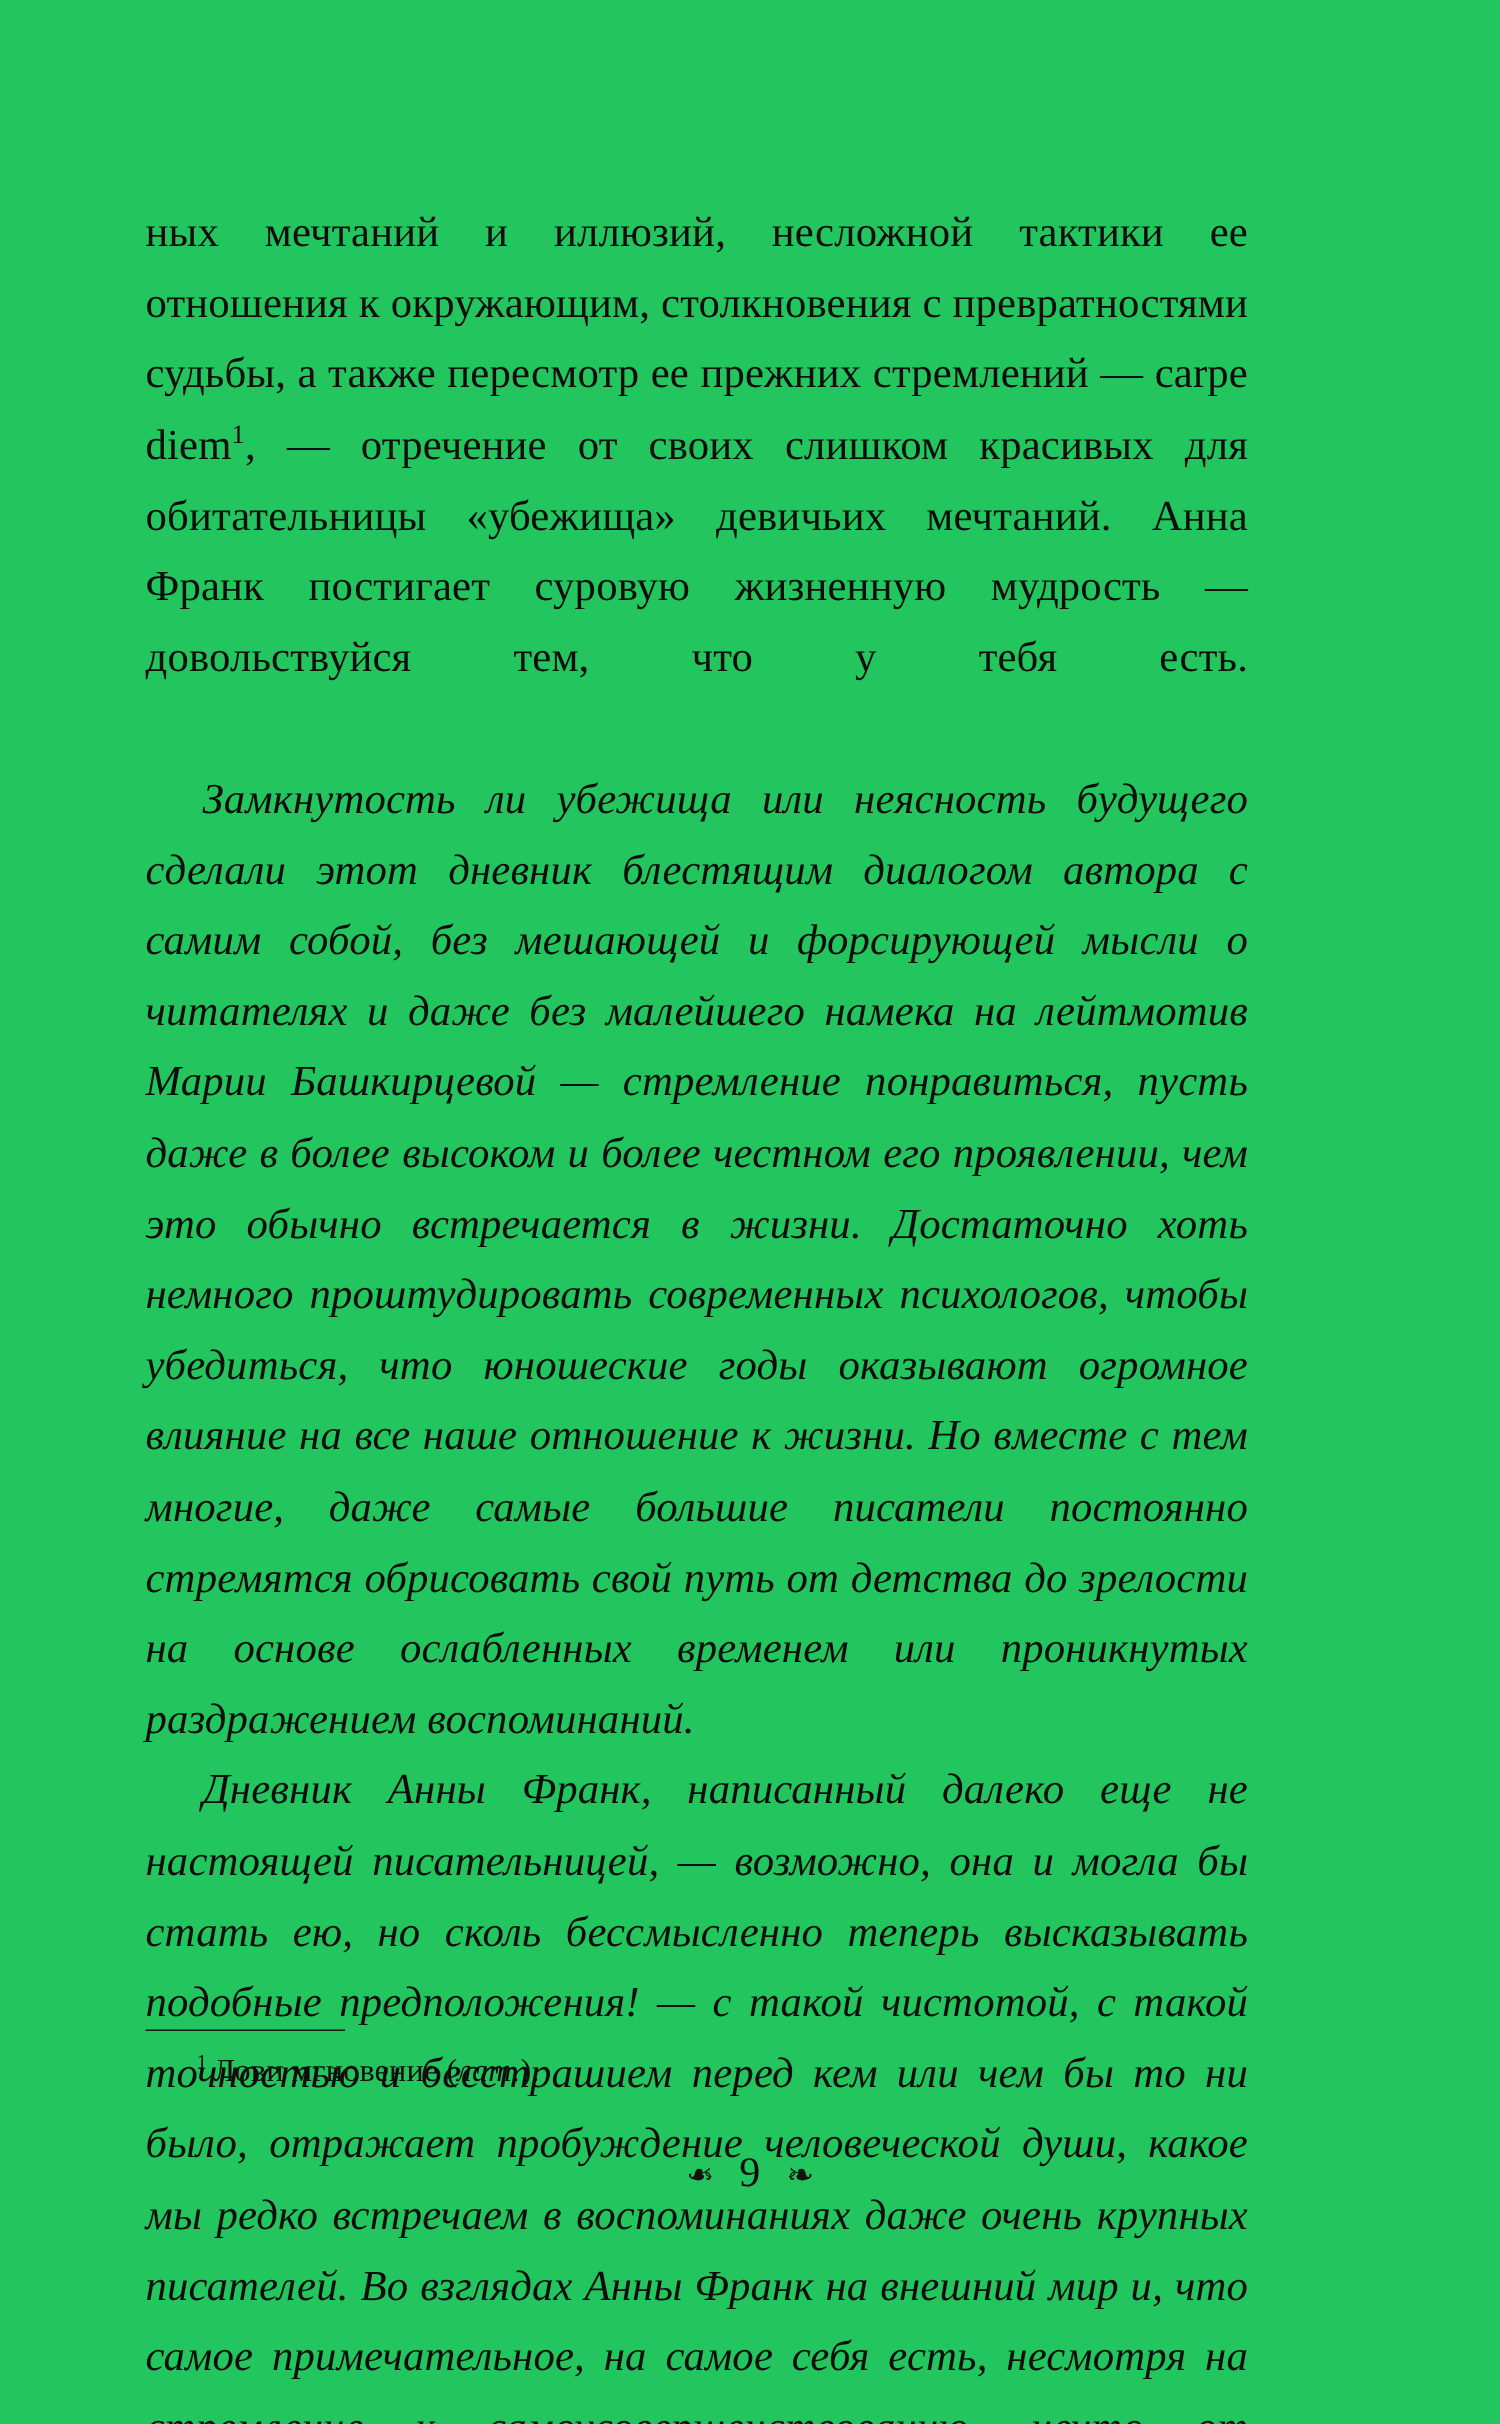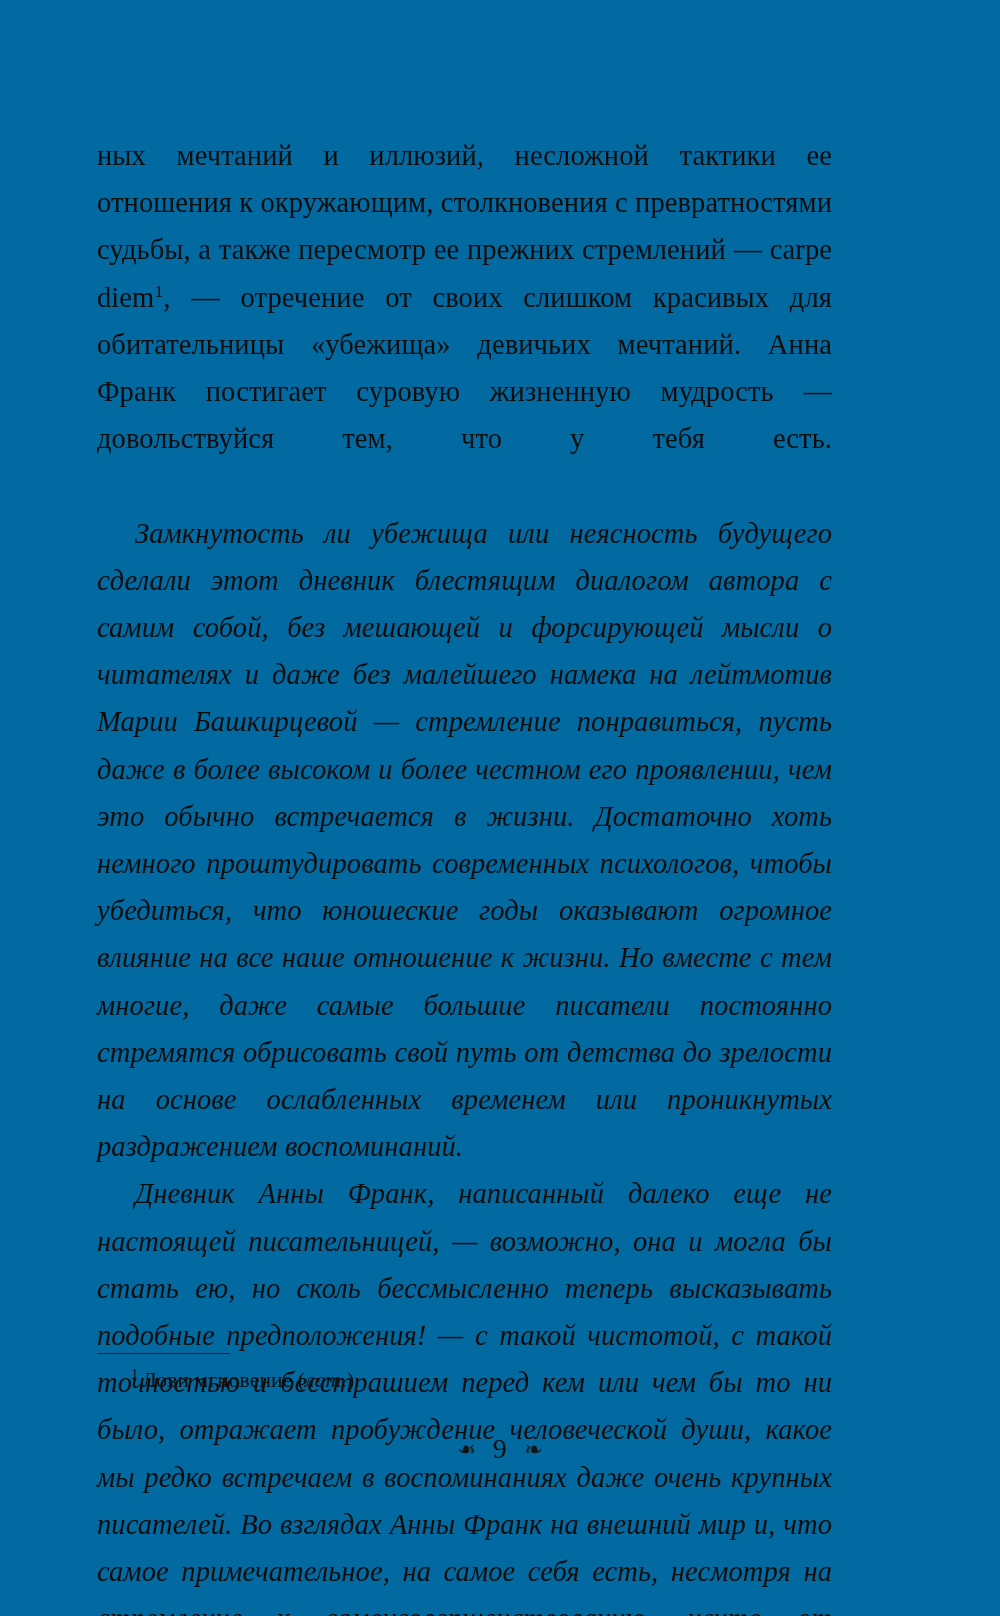--- a/index.html
+++ b/index.html
@@ -15,21 +15,21 @@
     position: relative;
     overflow: hidden;
   }
 
   .page {
     position: absolute;
     left: 0;
     top: 0;
     width: 1000px;
     height: 1616px;
-    background: #0369a1;
+    background: #22c55e;
   }
 
   .text-column {
     position: absolute;
     left: 97px;
     top: 132px;
     width: 735px;
   }
 
   .para {

